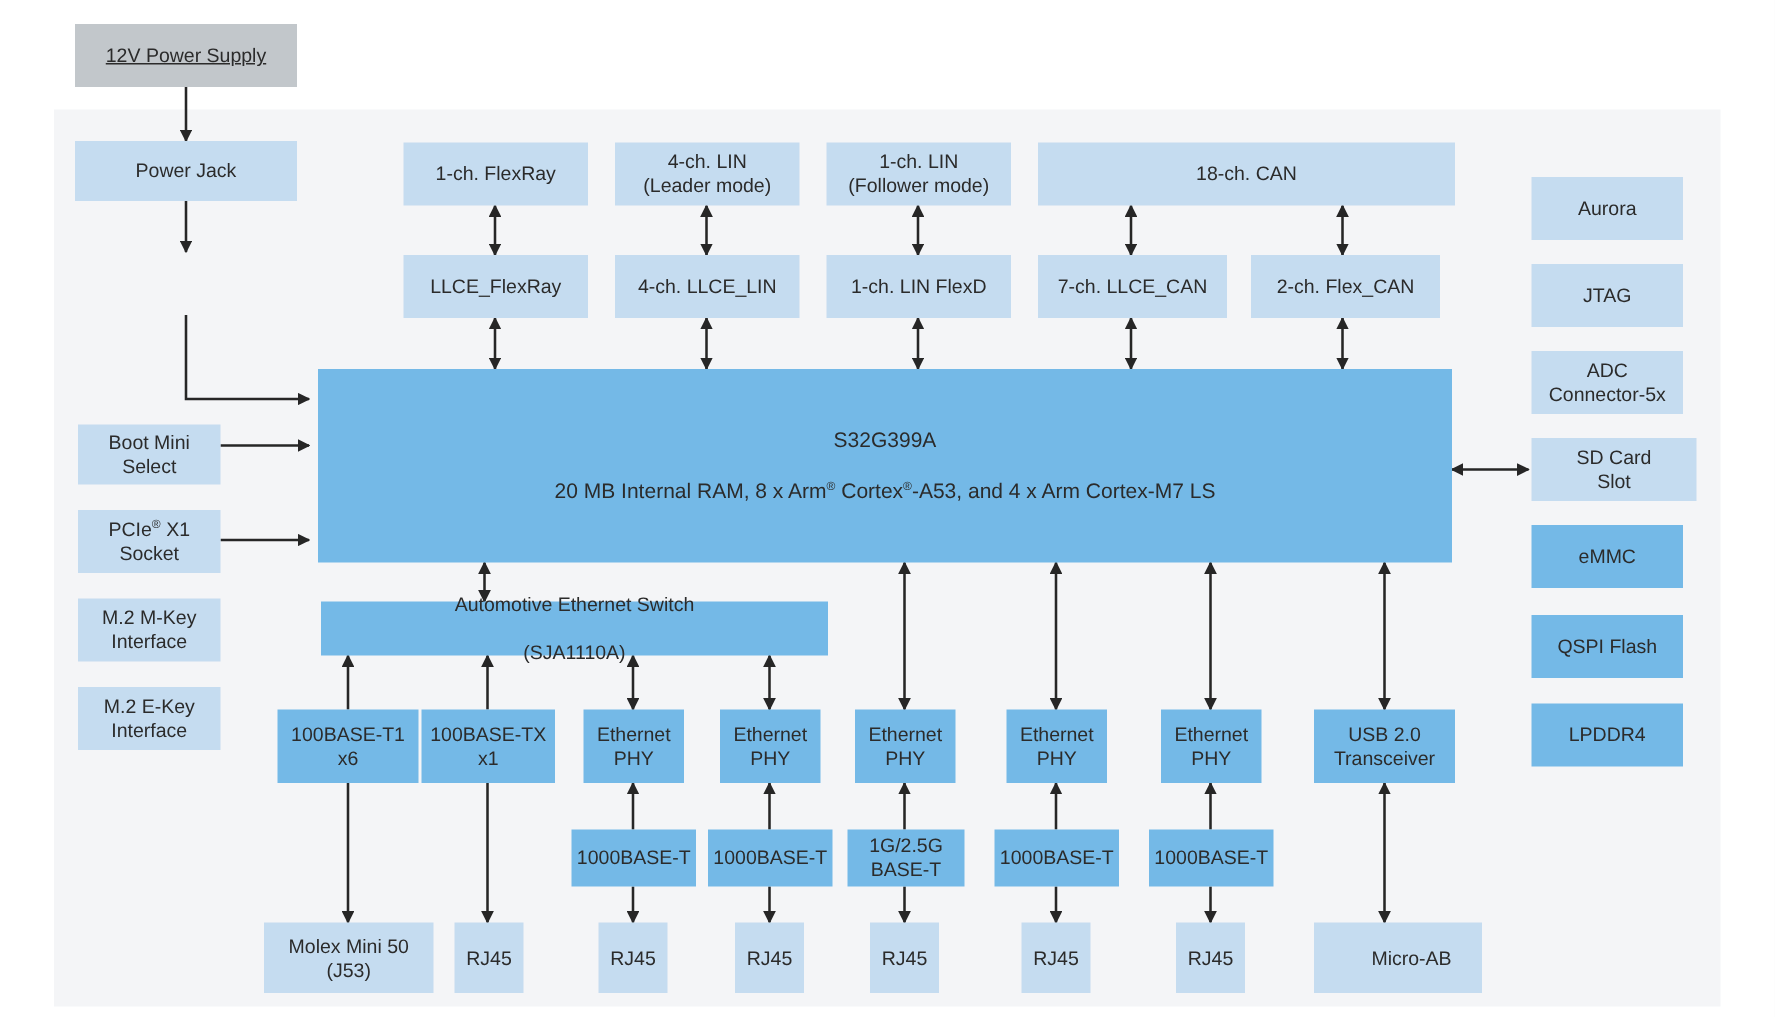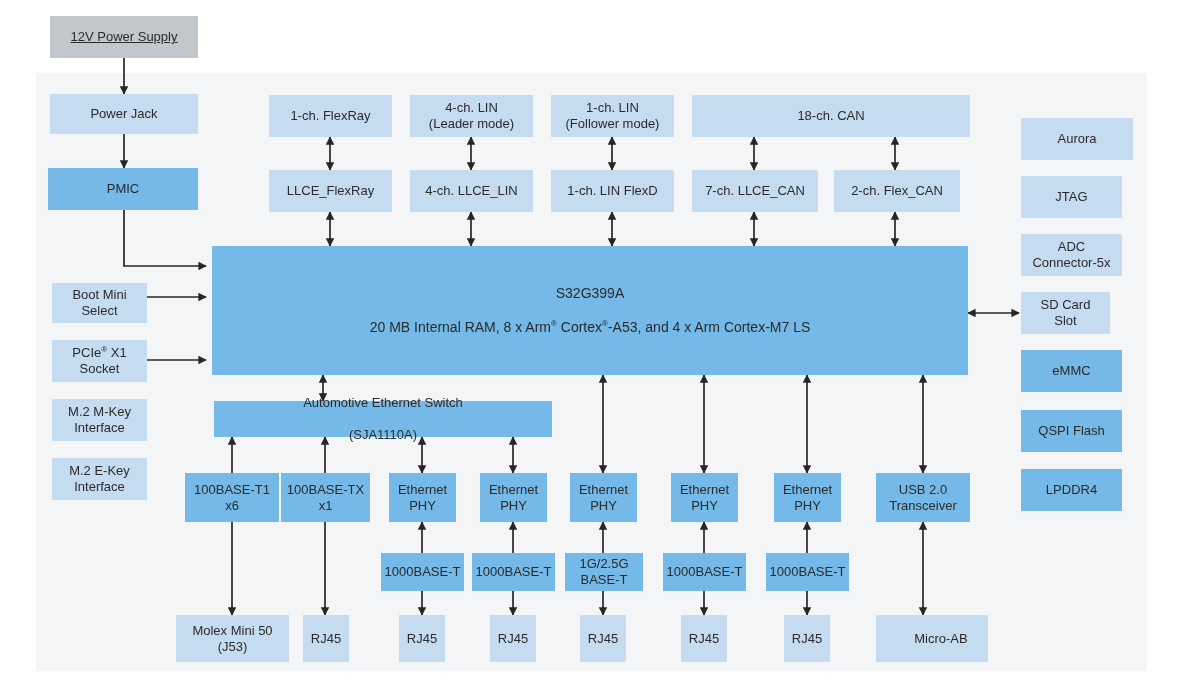--- a/index.html
+++ b/index.html
@@ -87,23 +87,20 @@
       <line x1="923" y1="522" x2="923" y2="615" marker-start="url(#ah)" marker-end="url(#ah)"></line>
     </g>
   </svg>
 
   <div class="blk gy" style="left:50px;top:16px;width:148px;height:42px;">
     <span>12V Power Supply</span>
   </div>
   <div class="blk lt" style="left:50px;top:94px;width:148px;height:40px;">
     <span>Power Jack</span>
   </div>
-  <div class="blk md" style="left:48px;top:168px;width:150px;height:42px;">
-    <span>PMIC</span>
-  </div>
 
   <div class="blk lt" style="left:52px;top:283px;width:95px;height:40px;">
     <span>Boot Mini
 Select</span>
   </div>
   <div class="blk lt" style="left:52px;top:340px;width:95px;height:42px;">
     <span>PCIe<sup>®</sup> X1<br>Socket</span>
   </div>
   <div class="blk lt" style="left:52px;top:399px;width:95px;height:42px;">
     <span>M.2 M-Key
@@ -146,31 +143,31 @@
   </div>
 
   <div class="blk md soc" style="left:212px;top:246px;width:756px;height:129px;">
     <span><span>S32G399A</span><br><span>20 MB Internal RAM, 8 x Arm<sup>®</sup> Cortex<sup>®</sup>-A53, and 4 x Arm Cortex-M7 LS</span></span>
   </div>
 
   <div class="blk md" style="left:214px;top:401px;width:338px;height:36px;">
     <span><span>Automotive Ethernet Switch</span><br><span>(SJA1110A)</span></span>
   </div>
 
-  <div class="blk lt" style="left:1021px;top:118px;width:112px;height:42px;justify-content:center;">
+  <div class="blk lt" style="left:1021px;top:118px;width:101px;height:42px;justify-content:center;">
     <span>Aurora</span>
   </div>
   <div class="blk lt" style="left:1021px;top:176px;width:101px;height:42px;">
     <span>JTAG</span>
   </div>
   <div class="blk lt" style="left:1021px;top:234px;width:101px;height:42px;">
     <span>ADC
 Connector-5x</span>
   </div>
-  <div class="blk lt" style="left:1021px;top:292px;width:89px;height:42px;align-items:center;">
+  <div class="blk lt" style="left:1021px;top:292px;width:110px;height:42px;align-items:center;">
     <span>SD Card
 Slot</span>
   </div>
   <div class="blk md" style="left:1021px;top:350px;width:101px;height:42px;">
     <span>eMMC</span>
   </div>
   <div class="blk md" style="left:1021px;top:410px;width:101px;height:42px;">
     <span>QSPI Flash</span>
   </div>
   <div class="blk md" style="left:1021px;top:469px;width:101px;height:42px;">

